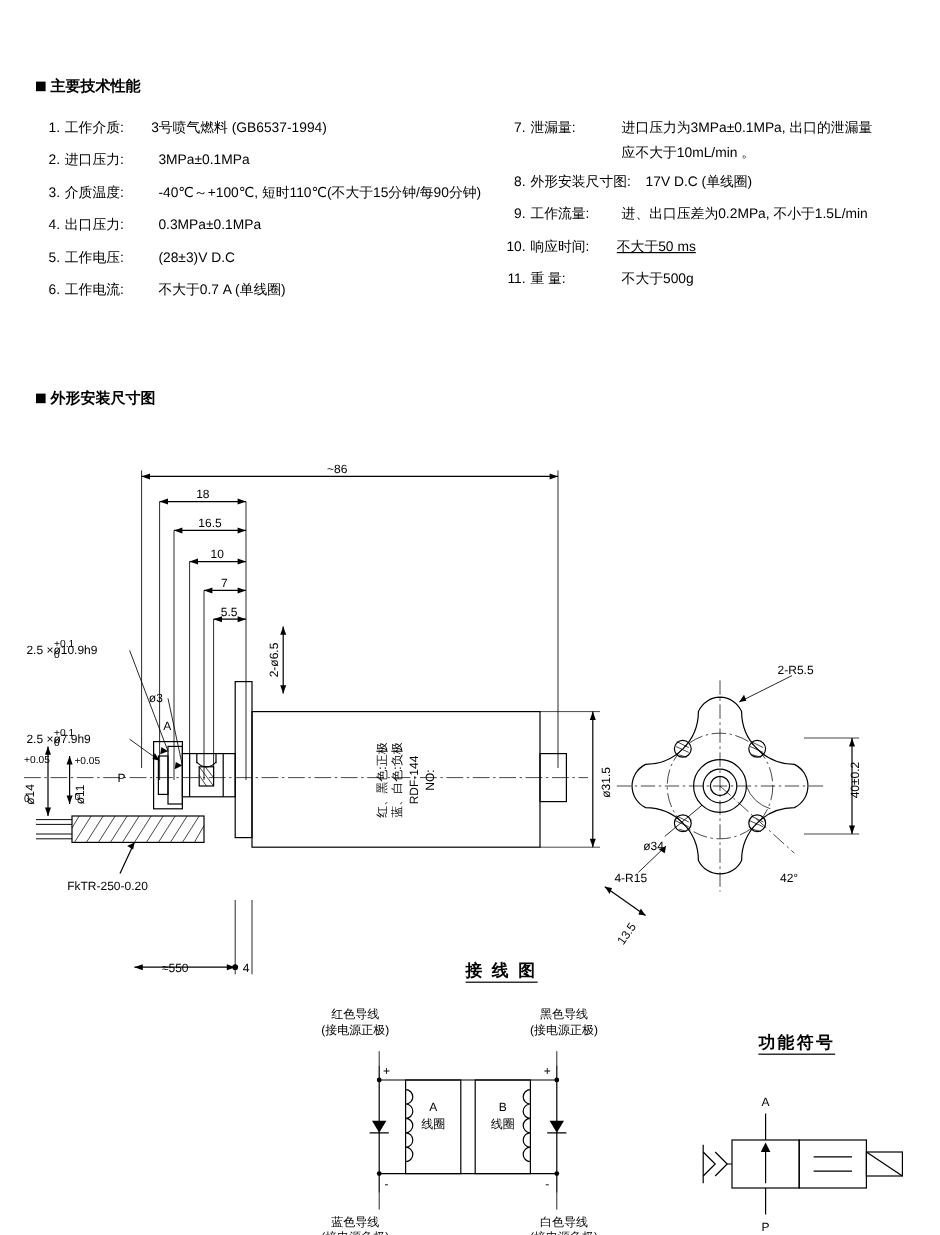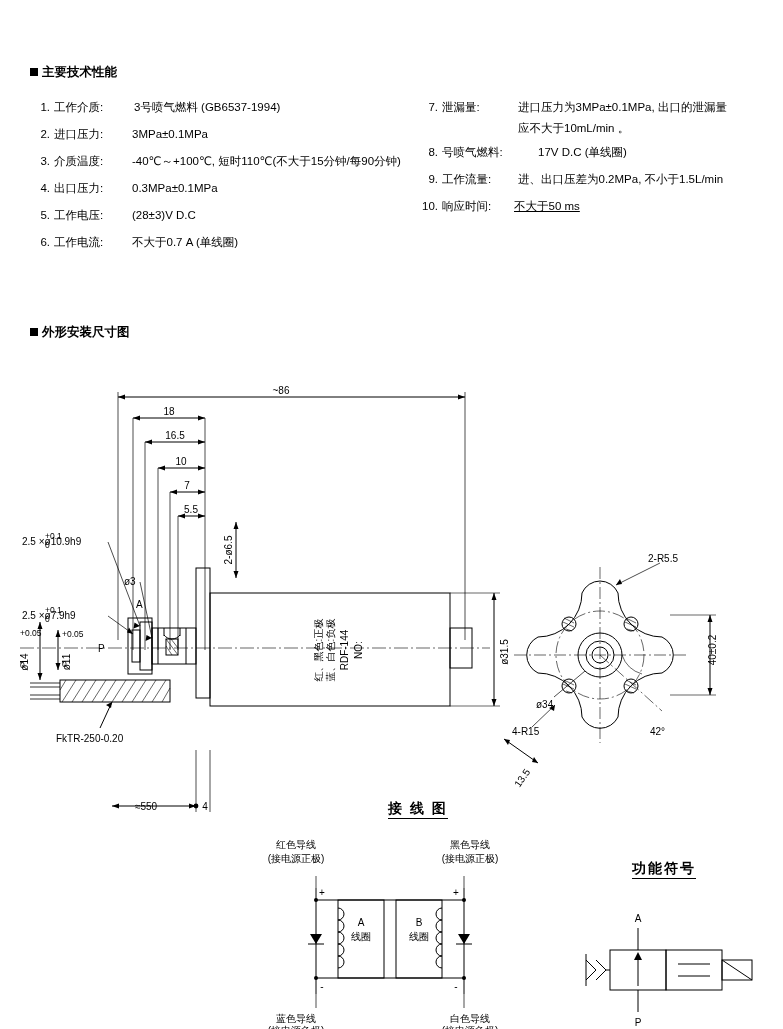--- a/index.html
+++ b/index.html
@@ -53,21 +53,21 @@
 
 
   <div class="sec-head" style="top:64px;left:30px;">
     <span class="sq"></span><span>主要技术性能</span>
   </div>
 
   <div class="spec-col" style="top:100px;left:30px;width:360px;">
     <div class="spec-row" style="height:14px;">
       <span class="spec-no">1.</span>
       <span class="spec-label">工作介质:</span>
-      <span class="spec-val" style="left:104px;">3号喷气燃料 (GB6537-1994)</span>
+      <span class="spec-val" style="left:96px;">3号喷气燃料 (GB6537-1994)</span>
     </div>
     <div class="spec-row" style="height:14px;">
       <span class="spec-no">2.</span>
       <span class="spec-label">进口压力:</span>
       <span class="spec-val" style="left:102px;">3MPa±0.1MPa</span>
     </div>
     <div class="spec-row" style="height:14px;">
       <span class="spec-no">3.</span>
       <span class="spec-label">介质温度:</span>
       <span class="spec-val" style="left:102px;">-40℃～+100℃, 短时110℃(不大于15分钟/每90分钟)</span>
@@ -91,32 +91,37 @@
 
   <div class="spec-col" style="top:100px;left:418px;width:360px;">
     <div class="spec-row" style="height:32px;">
       <span class="spec-no">7.</span>
       <span class="spec-label">泄漏量:</span>
       <span class="spec-val" style="left:100px;">进口压力为3MPa±0.1MPa, 出口的泄漏量</span>
       <span class="spec-val2" style="left:100px;top:21px;">应不大于10mL/min 。</span>
     </div>
     <div class="spec-row" style="height:14px;">
       <span class="spec-no">8.</span>
-      <span class="spec-label">号喷气燃料:</span>
+      <span class="spec-label">外形安装尺寸图:</span>
       <span class="spec-val" style="left:120px;">17V D.C (单线圈)</span>
     </div>
     <div class="spec-row" style="height:14px;">
       <span class="spec-no">9.</span>
       <span class="spec-label">工作流量:</span>
       <span class="spec-val" style="left:100px;">进、出口压差为0.2MPa, 不小于1.5L/min</span>
     </div>
     <div class="spec-row" style="height:14px;">
       <span class="spec-no">10.</span>
       <span class="spec-label">响应时间:</span>
       <span class="spec-val" style="left:96px;text-decoration:underline;">不大于50 ms</span>
+    </div>
+    <div class="spec-row" style="height:14px;">
+      <span class="spec-no">11.</span>
+      <span class="spec-label">重  量:</span>
+      <span class="spec-val" style="left:100px;">不大于500g</span>
     </div>
   </div>
 
   <div class="sec-head" style="top:324px;left:30px;">
     <span class="sq"></span><span>外形安装尺寸图</span>
   </div>
 
   <div class="sub-title" style="top:800px;left:368px;">
     <span>接 线 图</span>
   </div>

